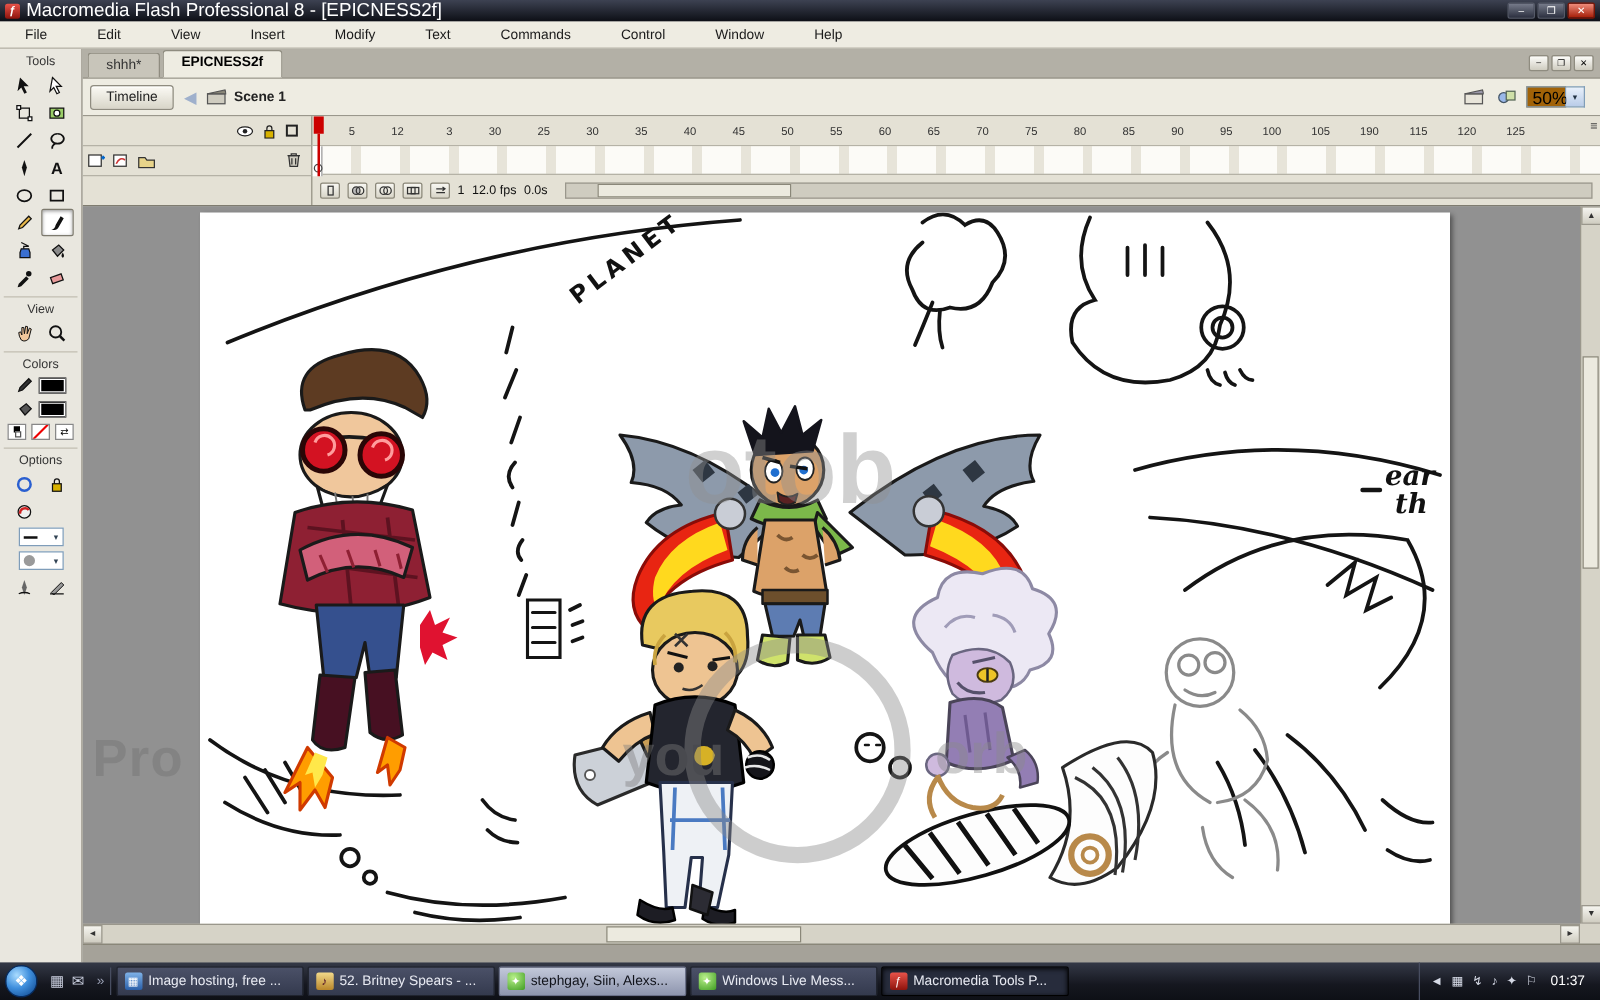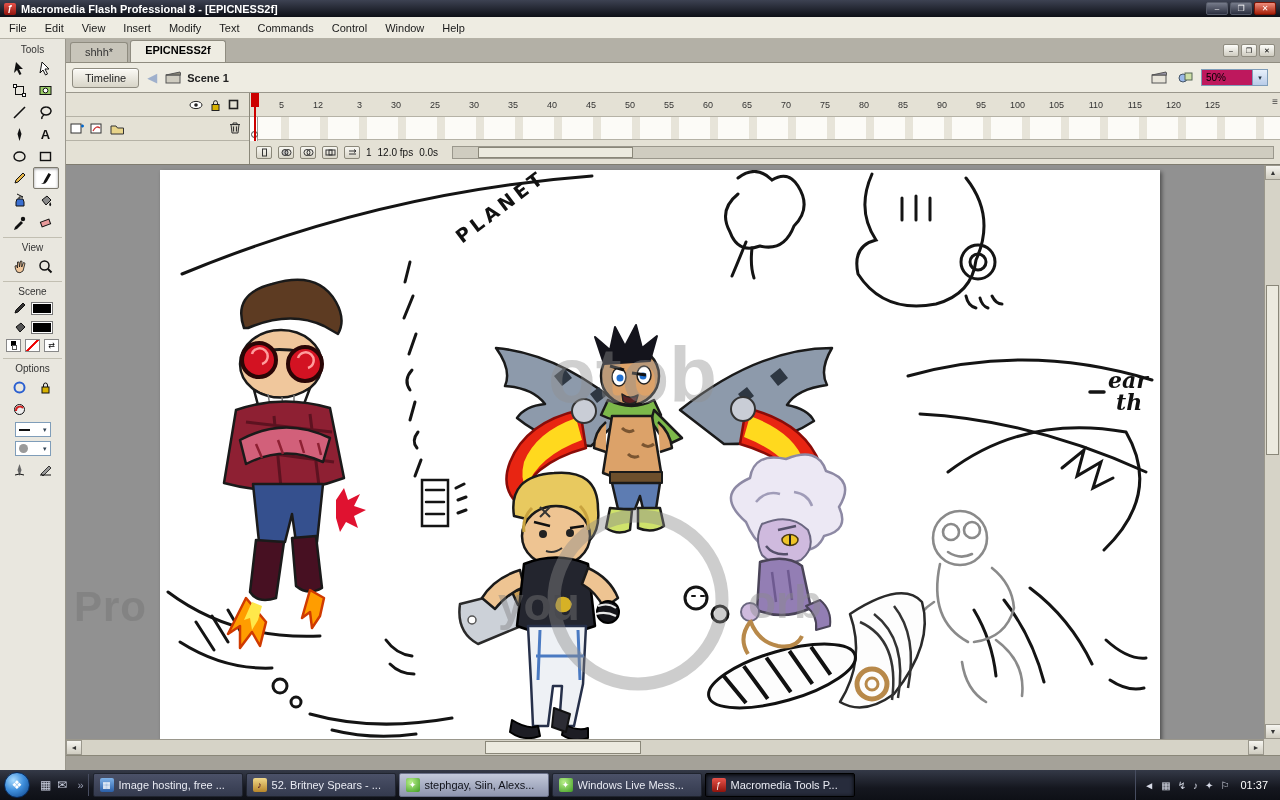--- a/index.html
+++ b/index.html
@@ -2,28 +2,28 @@
 <html><head>
 <meta charset="utf-8">
 <style>
   *{margin:0;padding:0;box-sizing:border-box}
   html,body{width:1280px;height:800px;overflow:hidden}
   #app{position:relative;width:1280px;height:800px;font-family:"Liberation Sans",sans-serif;font-size:11px;background:#919191;overflow:hidden}
 
   
   .titlebar{position:absolute;top:0;left:0;right:0;height:17px;background:linear-gradient(#3d4252,#0d0f16);color:#fff;display:flex;align-items:center;padding:0 4px;gap:5px;z-index:30}
   .appicon{width:12px;height:12px;background:linear-gradient(#e8534a,#8e130c);border-radius:2px;color:#fff;font-size:9px;font-weight:bold;display:flex;align-items:center;justify-content:center;line-height:1}
-  .titletext{font-weight:bold;font-size:11px;flex:1;white-space:nowrap;overflow:hidden}
+  .titletext{font-weight:normal;font-size:15px;flex:1;white-space:nowrap;overflow:hidden}
   .winbtns{display:flex;gap:2px}
   .wbtn{width:22px;height:13px;background:linear-gradient(#767b8a,#2c3040);border:1px solid #555a68;color:#fff;font-size:8px;display:flex;align-items:center;justify-content:center;border-radius:2px;cursor:default}
   .wbtn.close{background:linear-gradient(#ef8d7c,#a51e08);border-color:#7d1404}
 
   
   .menubar{position:absolute;top:17px;left:0;right:0;height:22px;background:#eeece2;border-bottom:1px solid #b5b2a6;display:flex;align-items:center;z-index:29}
-  .menu-item{padding:4px 9px;color:#1a1a1a;cursor:default}
+  .menu-item{padding:4px 20px;color:#1a1a1a;cursor:default}
 
   
   .toolspanel{position:absolute;top:39px;left:0;width:66px;bottom:30px;background:#e9e7df;border-right:1px solid #9a978c;z-index:20;padding-top:3px}
   .seclabel{text-align:center;font-size:10px;color:#333;padding:2px 0 2px}
   .secdiv{border-top:1px solid #c2bfb2;margin:4px 3px 2px}
   .toolgrid{display:grid;grid-template-columns:26px 26px;justify-content:center;gap:0}
   .tool{width:26px;height:22px;display:flex;align-items:center;justify-content:center;border:1px solid transparent;border-radius:2px;cursor:pointer}
   .tool.selected{background:#ffffff;border:1px solid #7d7a6e;box-shadow:inset 0 1px 3px #999}
   .ti{width:15px;height:15px;display:block}
   .crow{display:flex;align-items:center;justify-content:center;gap:4px;padding:2px 0}
@@ -46,21 +46,21 @@
   .mdibtn{width:16px;height:13px;background:linear-gradient(#fdfdfa,#cfccc0);border:1px solid #8f8c80;font-size:7px;display:flex;align-items:center;justify-content:center;border-radius:2px;cursor:pointer}
 
   
   .editbar{position:absolute;top:24px;left:0;right:0;height:30px;background:#eeece2;border-bottom:1px solid #9a978c;display:flex;align-items:center;padding:0 6px;gap:8px}
   .tlbtn{padding:3px 12px;background:linear-gradient(#fbfaf5,#d8d5c8);border:1px solid #8f8c80;border-radius:3px;box-shadow:inset 0 1px 0 #fff;cursor:pointer;color:#222}
   .backarrow{color:#9fb0cc;font-size:13px;cursor:default}
   .scenewrap{display:flex;align-items:center;gap:6px;font-weight:bold;color:#222}
   .ebright{margin-left:auto;display:flex;align-items:center;gap:6px;padding-right:6px}
   .ebicon{width:20px;height:17px;display:flex;align-items:center;justify-content:center;border:1px solid transparent;border-radius:2px;cursor:pointer}
   .zoombox{display:flex;align-items:center}
-  .zoomval{width:52px;height:17px;background:#be185d;border:1px solid #7f9db9;display:flex;align-items:center;padding:0 4px;font-size:10px}
+  .zoomval{width:32px;height:17px;background:#a16207;border:1px solid #7f9db9;display:flex;align-items:center;padding:0 4px;font-size:14px}
   .zoombtn{width:15px;height:17px;background:linear-gradient(#e8f0fb,#b9cce8);border:1px solid #7f9db9;border-left:none;display:flex;align-items:center;justify-content:center;font-size:7px;color:#234;cursor:pointer}
 
   
   .timeline{position:absolute;top:54px;left:0;right:0;height:72px;display:flex;background:#e4e1d5;border-bottom:1px solid #7f7c70}
   .tl-left{width:184px;border-right:1px solid #8a8779;display:flex;flex-direction:column}
   .tl-row{height:24px;display:flex;align-items:center;border-bottom:1px solid #b5b2a6;padding:0 4px}
   .hdricons{margin-left:auto;display:flex;gap:7px;align-items:center;padding-right:6px}
   .layerrow{background:#d8d6cc;gap:4px}
   .layername{color:#111}
   .layerdots{margin-left:auto;display:flex;gap:9px;align-items:center;padding-right:4px}
@@ -243,21 +243,21 @@
           </svg>
         </span>
       <span class="tool">
           <svg class="ti" viewBox="0 0 15 15">
             <circle cx="6.5" cy="6.5" r="4.5" fill="none" stroke="#111" stroke-width="1.5"></circle>
             <line x1="10" y1="10" x2="13.5" y2="13.5" stroke="#111" stroke-width="2"></line>
           </svg>
         </span>
     </div>
     <div class="secdiv"></div>
-    <div class="seclabel">Scene</div>
+    <div class="seclabel">Colors</div>
     <div class="crow">
       <svg class="ti" viewBox="0 0 15 15">
           <path d="M3,12 l1,-3 7,-7 2,2 -7,7 z" fill="#333" stroke="#111" stroke-width="1"></path>
         </svg>
       <span class="swatch"></span>
     </div>
     <div class="crow">
       <svg class="ti" viewBox="0 0 15 15">
           <path d="M4,7 l5,-4 4,4 -5,5 z" fill="#555" stroke="#111"></path>
         </svg>
@@ -421,21 +421,21 @@
             <span class="rnum">60</span>
             <span class="rnum">65</span>
             <span class="rnum">70</span>
             <span class="rnum">75</span>
             <span class="rnum">80</span>
             <span class="rnum">85</span>
             <span class="rnum">90</span>
             <span class="rnum">95</span>
             <span class="rnum">100</span>
             <span class="rnum">105</span>
-            <span class="rnum">110</span>
+            <span class="rnum">190</span>
             <span class="rnum">115</span>
             <span class="rnum">120</span>
             <span class="rnum">125</span>
           </div>
         <span class="rulermenu">≡</span>
         <div class="framesrow">
           <span class="keyframe"></span>
         </div>
         <span class="playhead"></span>
         <span class="playline"></span>

